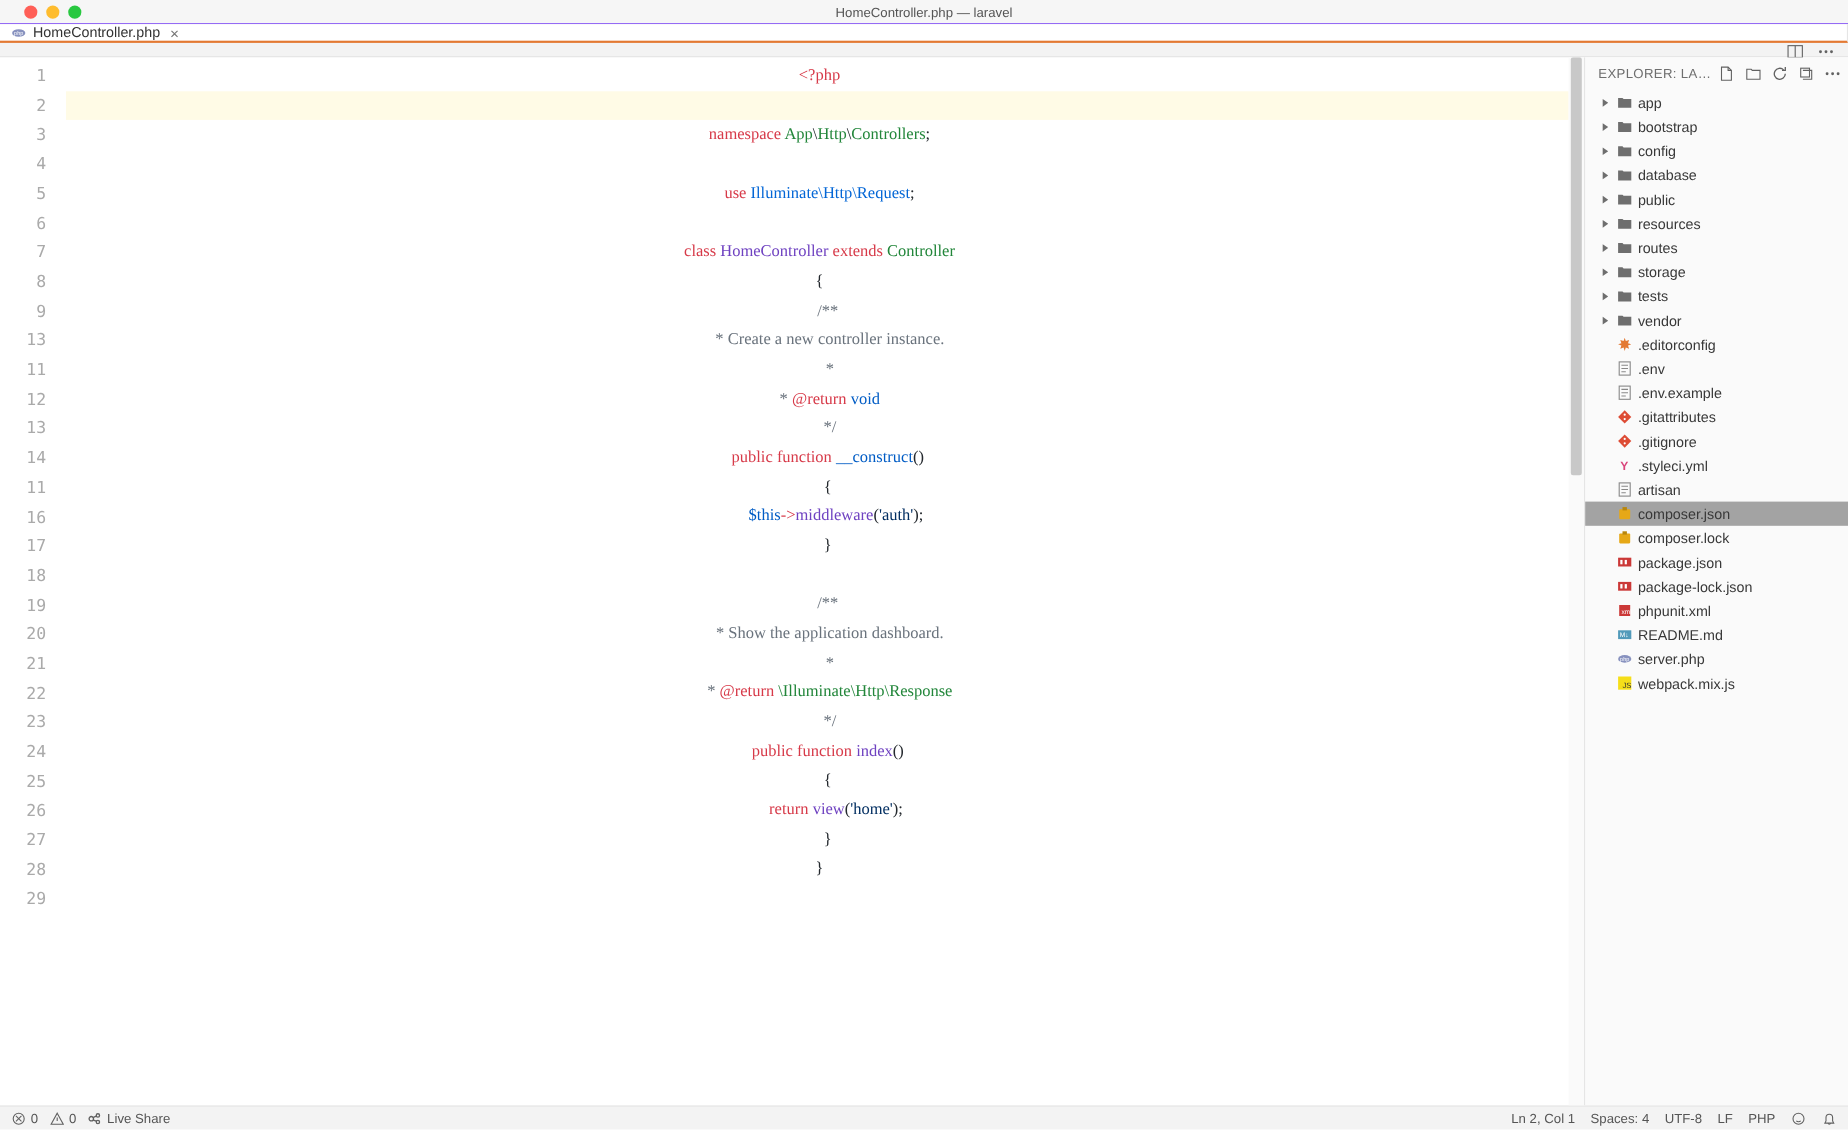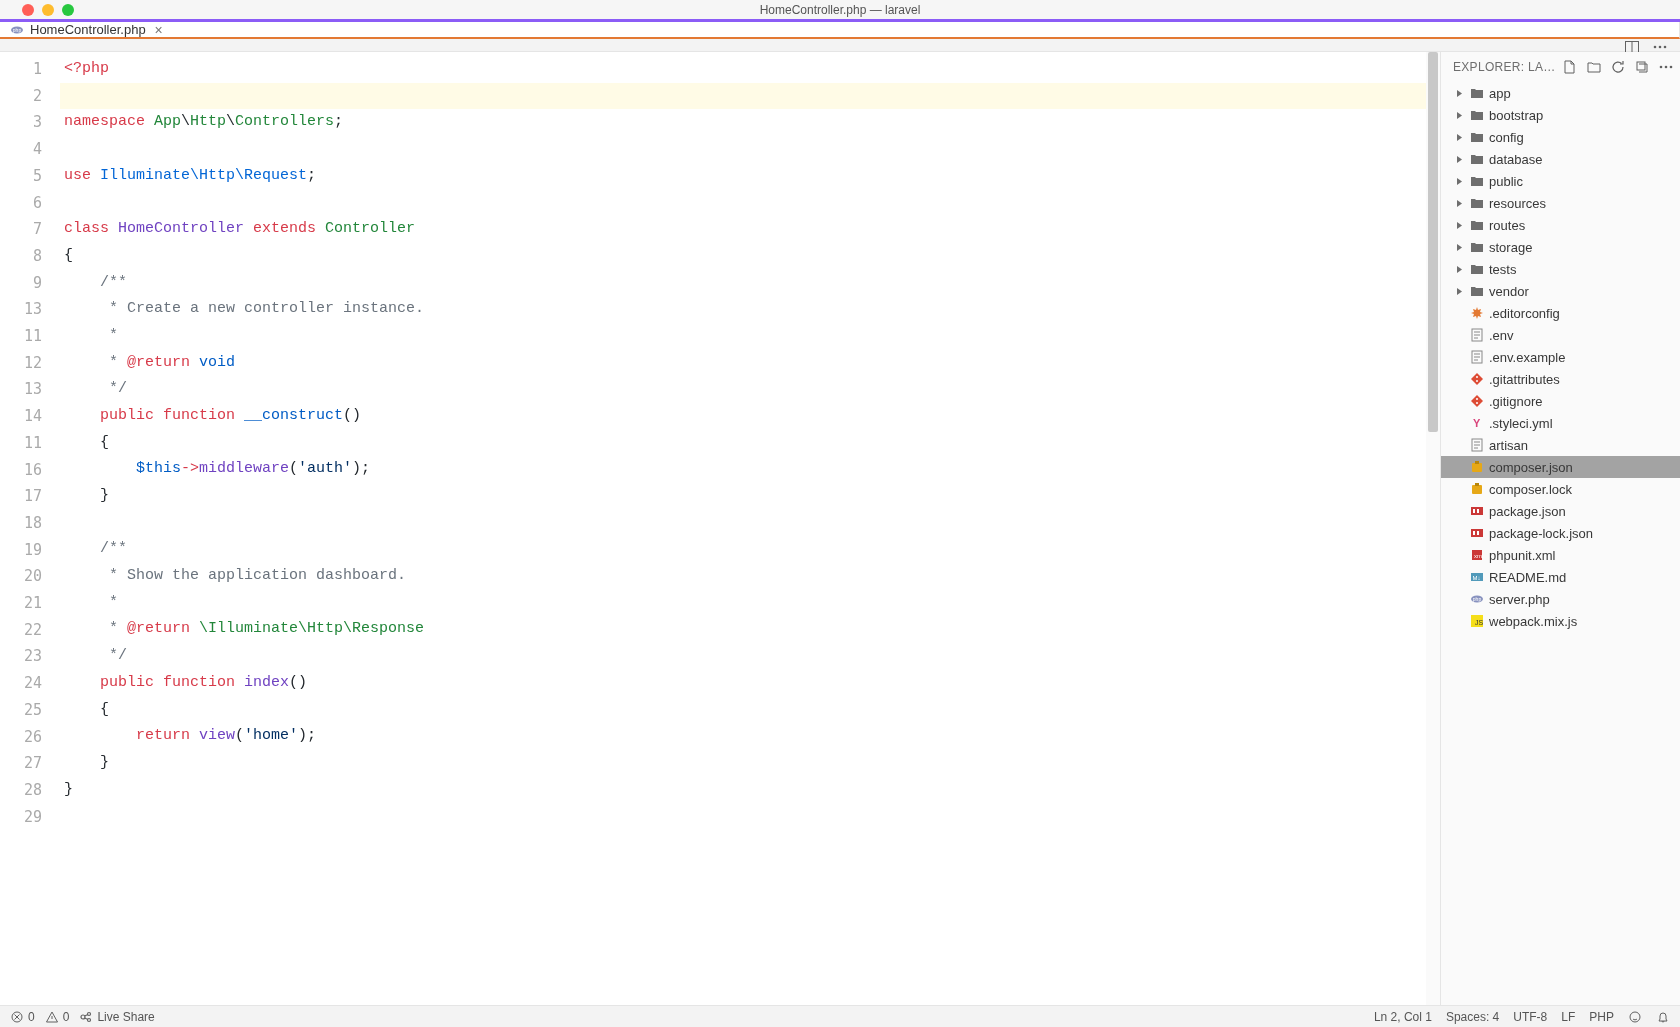--- a/index.html
+++ b/index.html
@@ -10,21 +10,21 @@
   background: #fff;
   width: 1680px;
   height: 1027px;
   overflow: hidden;
   display: flex;
   flex-direction: column;
 }
 .titlebar {
   height: 22px;
   background: #f6f6f6;
-  border-bottom: 3px solid #8b5cf6;
+  border-bottom: 1px solid #8b5cf6;
   display: flex;
   align-items: center;
   position: relative;
   padding-left: 12px;
 }
 .traffic-lights { display: flex; gap: 8px; padding-left: 10px; }
 .traffic-light { width: 12px; height: 12px; border-radius: 50%; }
 .tl-red { background: #ff5f57; }
 .tl-yellow { background: #febc2e; }
 .tl-green { background: #28c840; }
@@ -72,25 +72,26 @@
   color: #aaa;
   font-family: "SF Mono", Menlo, Consolas, monospace;
   font-size: 15px;
   line-height: 26.7px;
   user-select: none;
 }
 .gutter div { padding-right: 18px; }
 .code {
   flex: 1;
   padding-top: 4px;
-  font-family: Liberation Mono, monospace;
+  font-family: Liberation Serif, serif;
   font-size: 15px;
   line-height: 26.7px;
   white-space: pre;
   position: relative;
+  text-align: center;
 }
 .code-line { padding-left: 4px; height: 26.7px; }
 .hl-line { background: #fffbe6; }
 .k-red { color: #d73a49; }
 .k-blue { color: #005cc5; }
 .k-purple { color: #6f42c1; }
 .k-green { color: #22863a; }
 .k-dblue { color: #032f62; }
 .k-gray { color: #6a737d; }
 .k-lightblue { color: #0366d6; }

